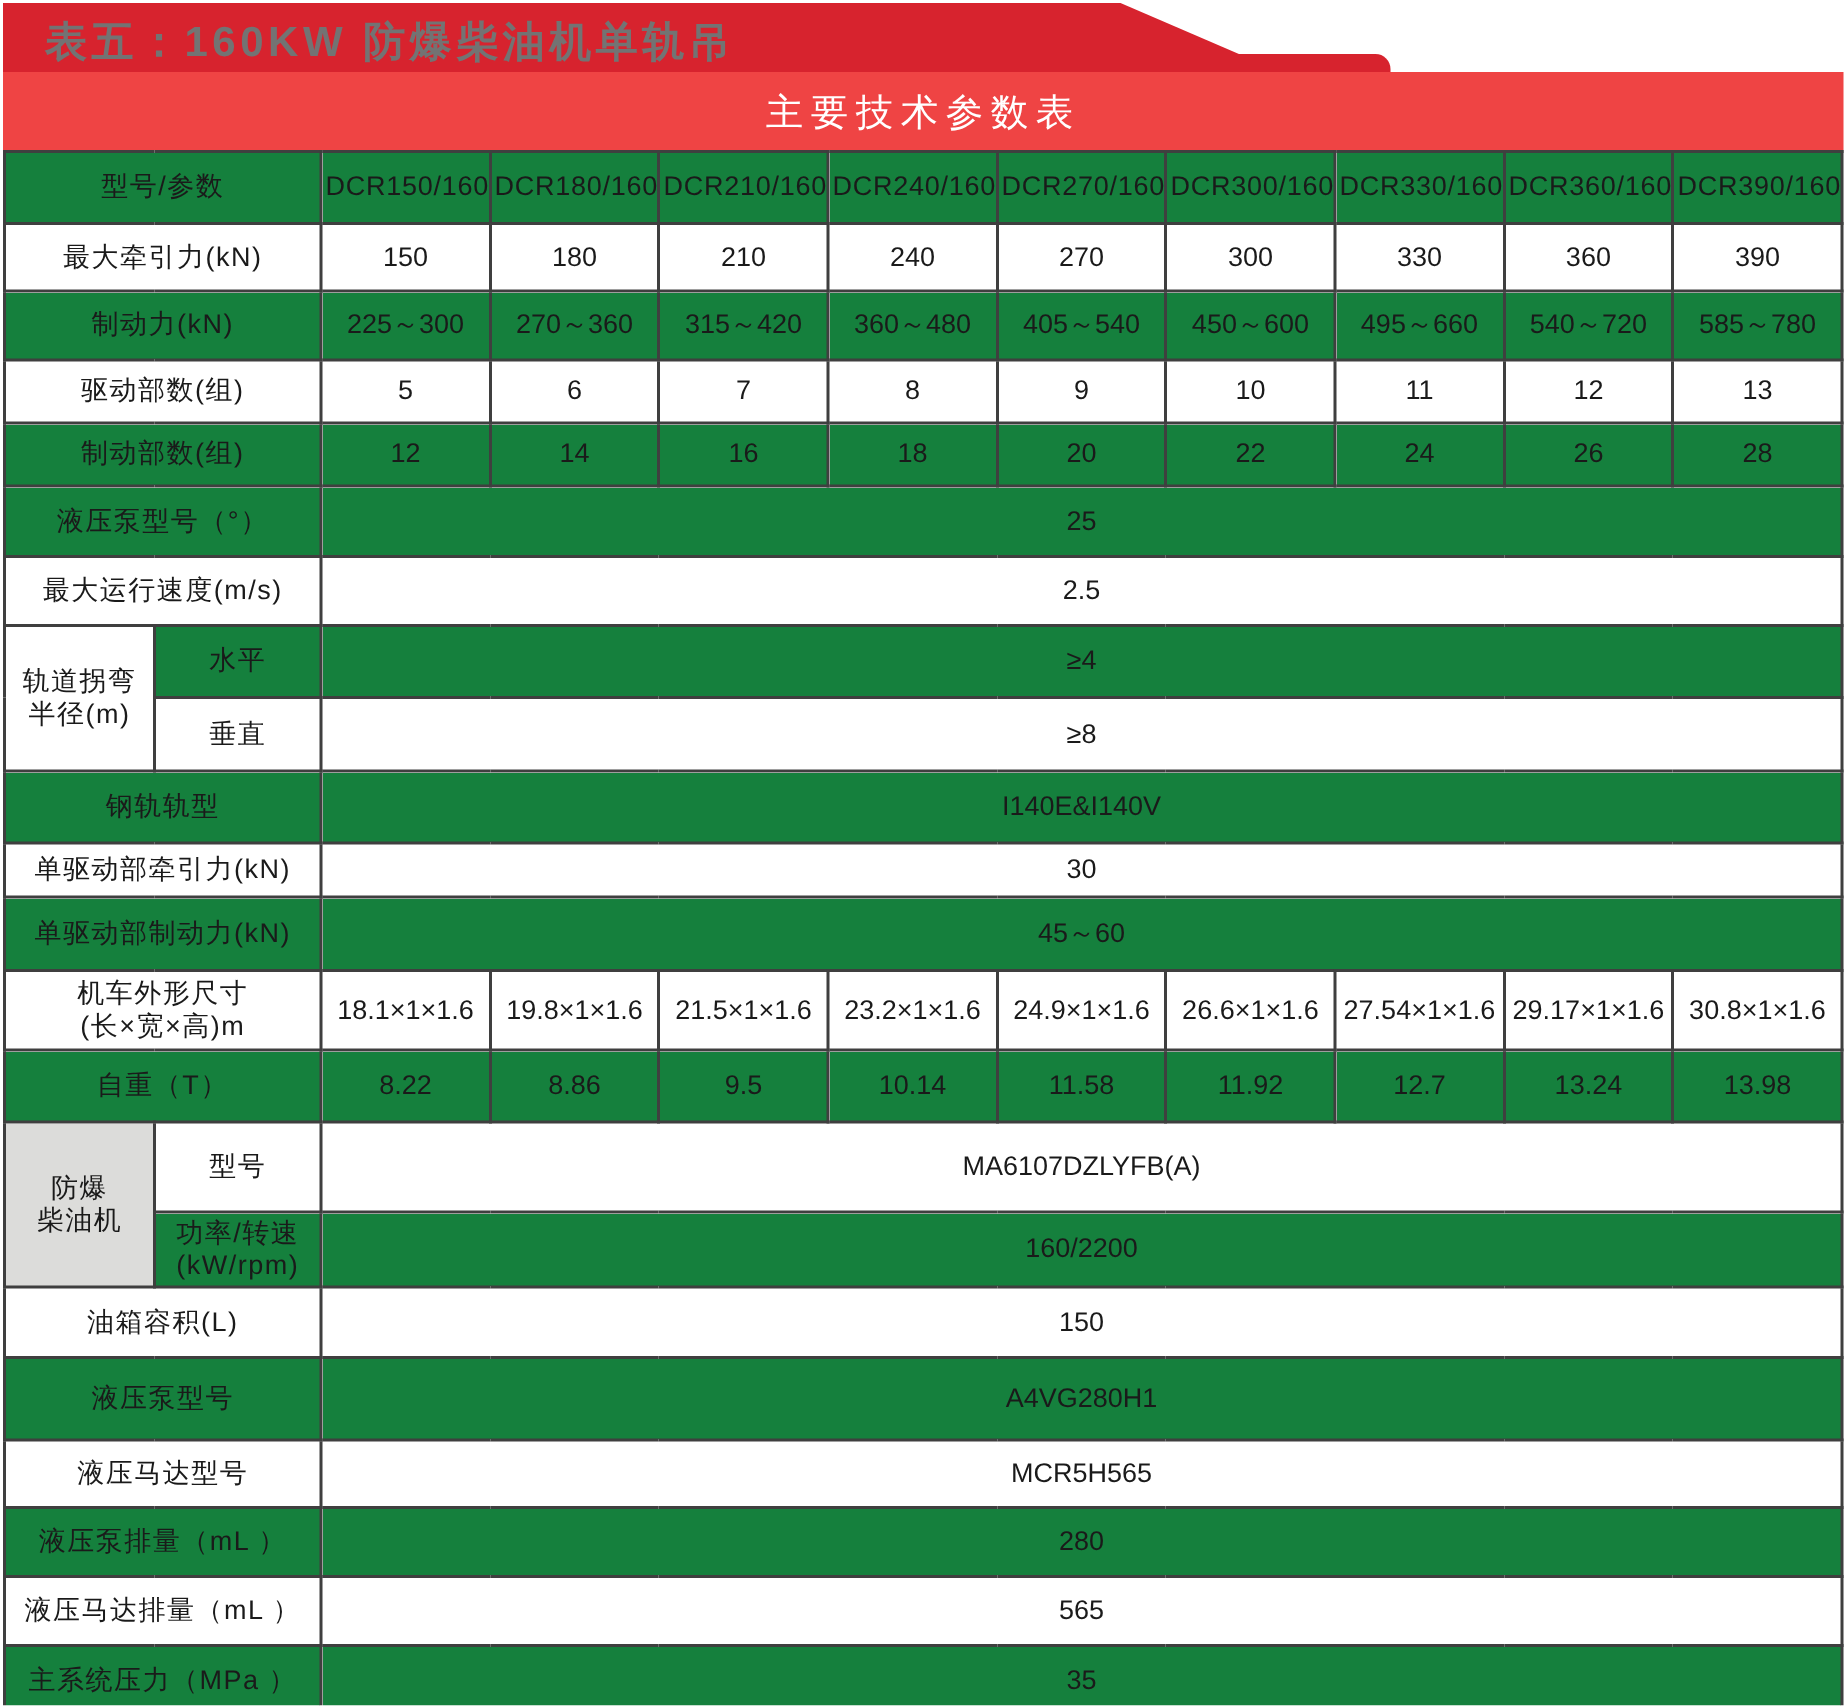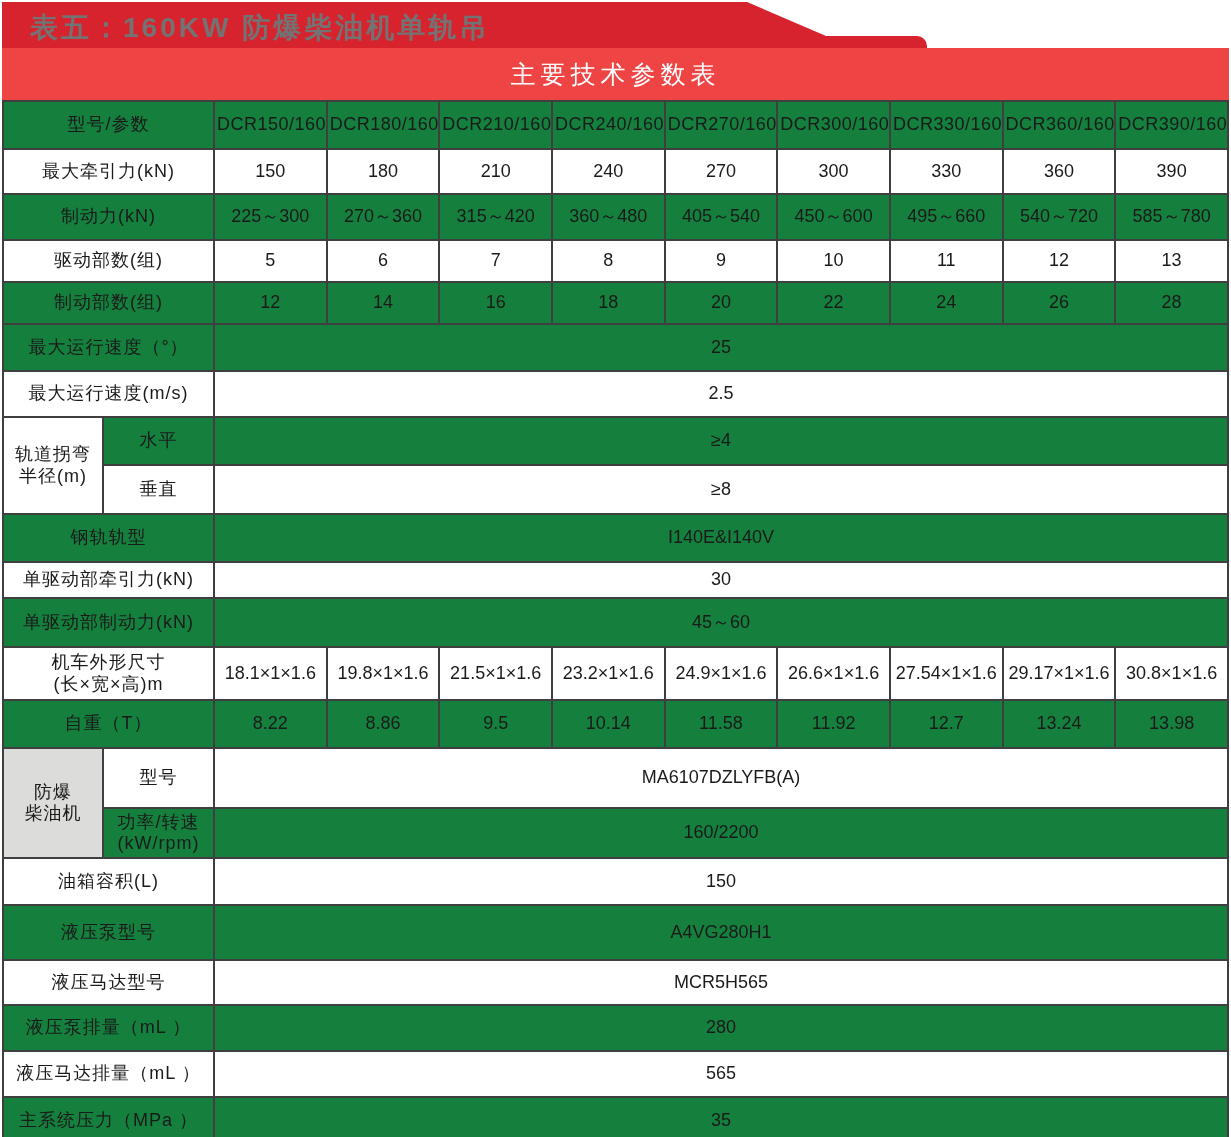--- a/index.html
+++ b/index.html
@@ -240,21 +240,21 @@
           </td>
           <td class="val">
             <div>26</div>
           </td>
           <td class="val">
             <div>28</div>
           </td>
         </tr>
         <tr class="gray" style="height: 47px;">
           <td class="label" colspan="2">
-            <div>最大运行速度（°）</div>
+            <div>液压泵型号（°）</div>
           </td>
           <td class="val" colspan="9">
             <div>25</div>
           </td>
         </tr>
         <tr class="white" style="height: 46px;">
           <td class="label" colspan="2">
             <div>最大运行速度(m/s)</div>
           </td>
           <td class="val" colspan="9">

